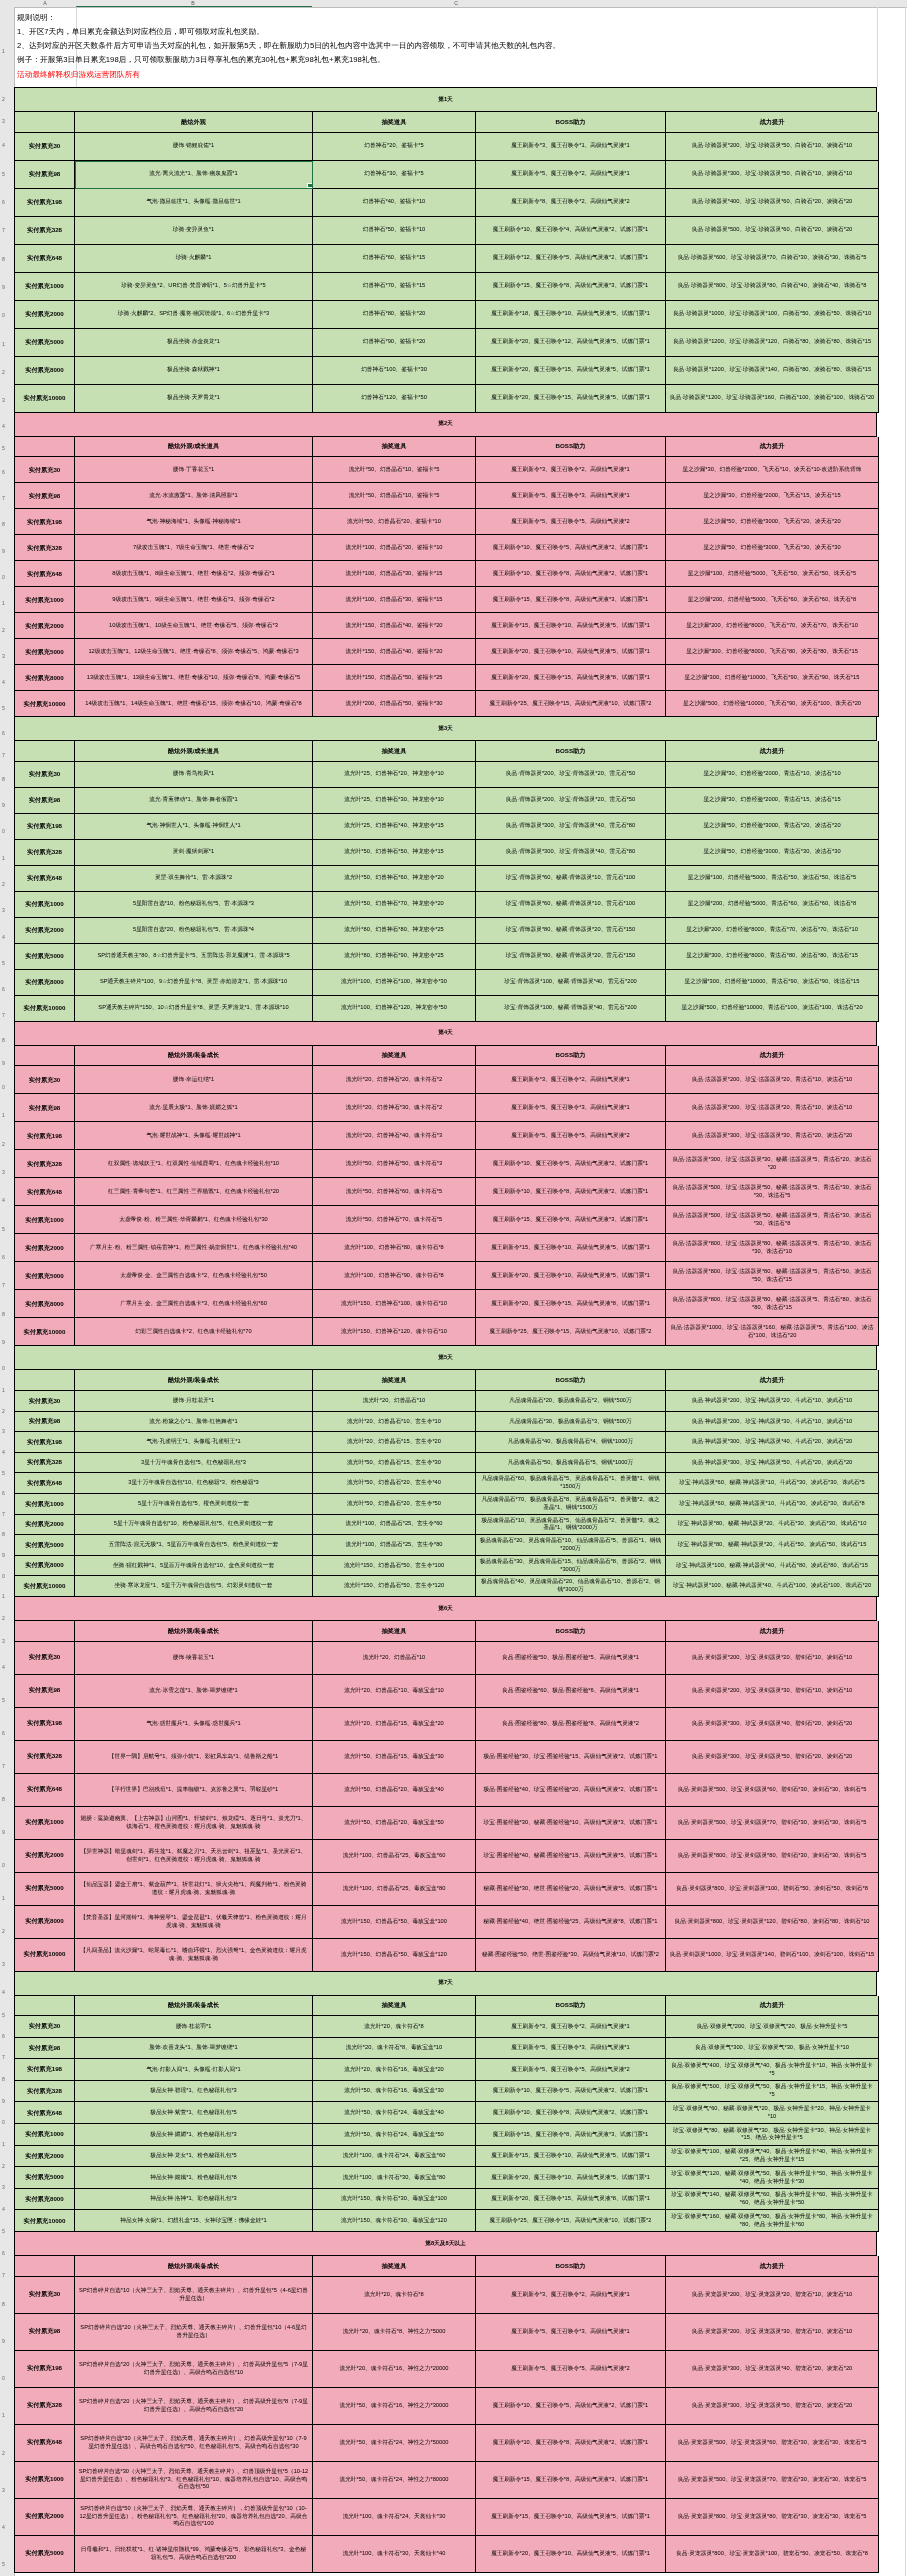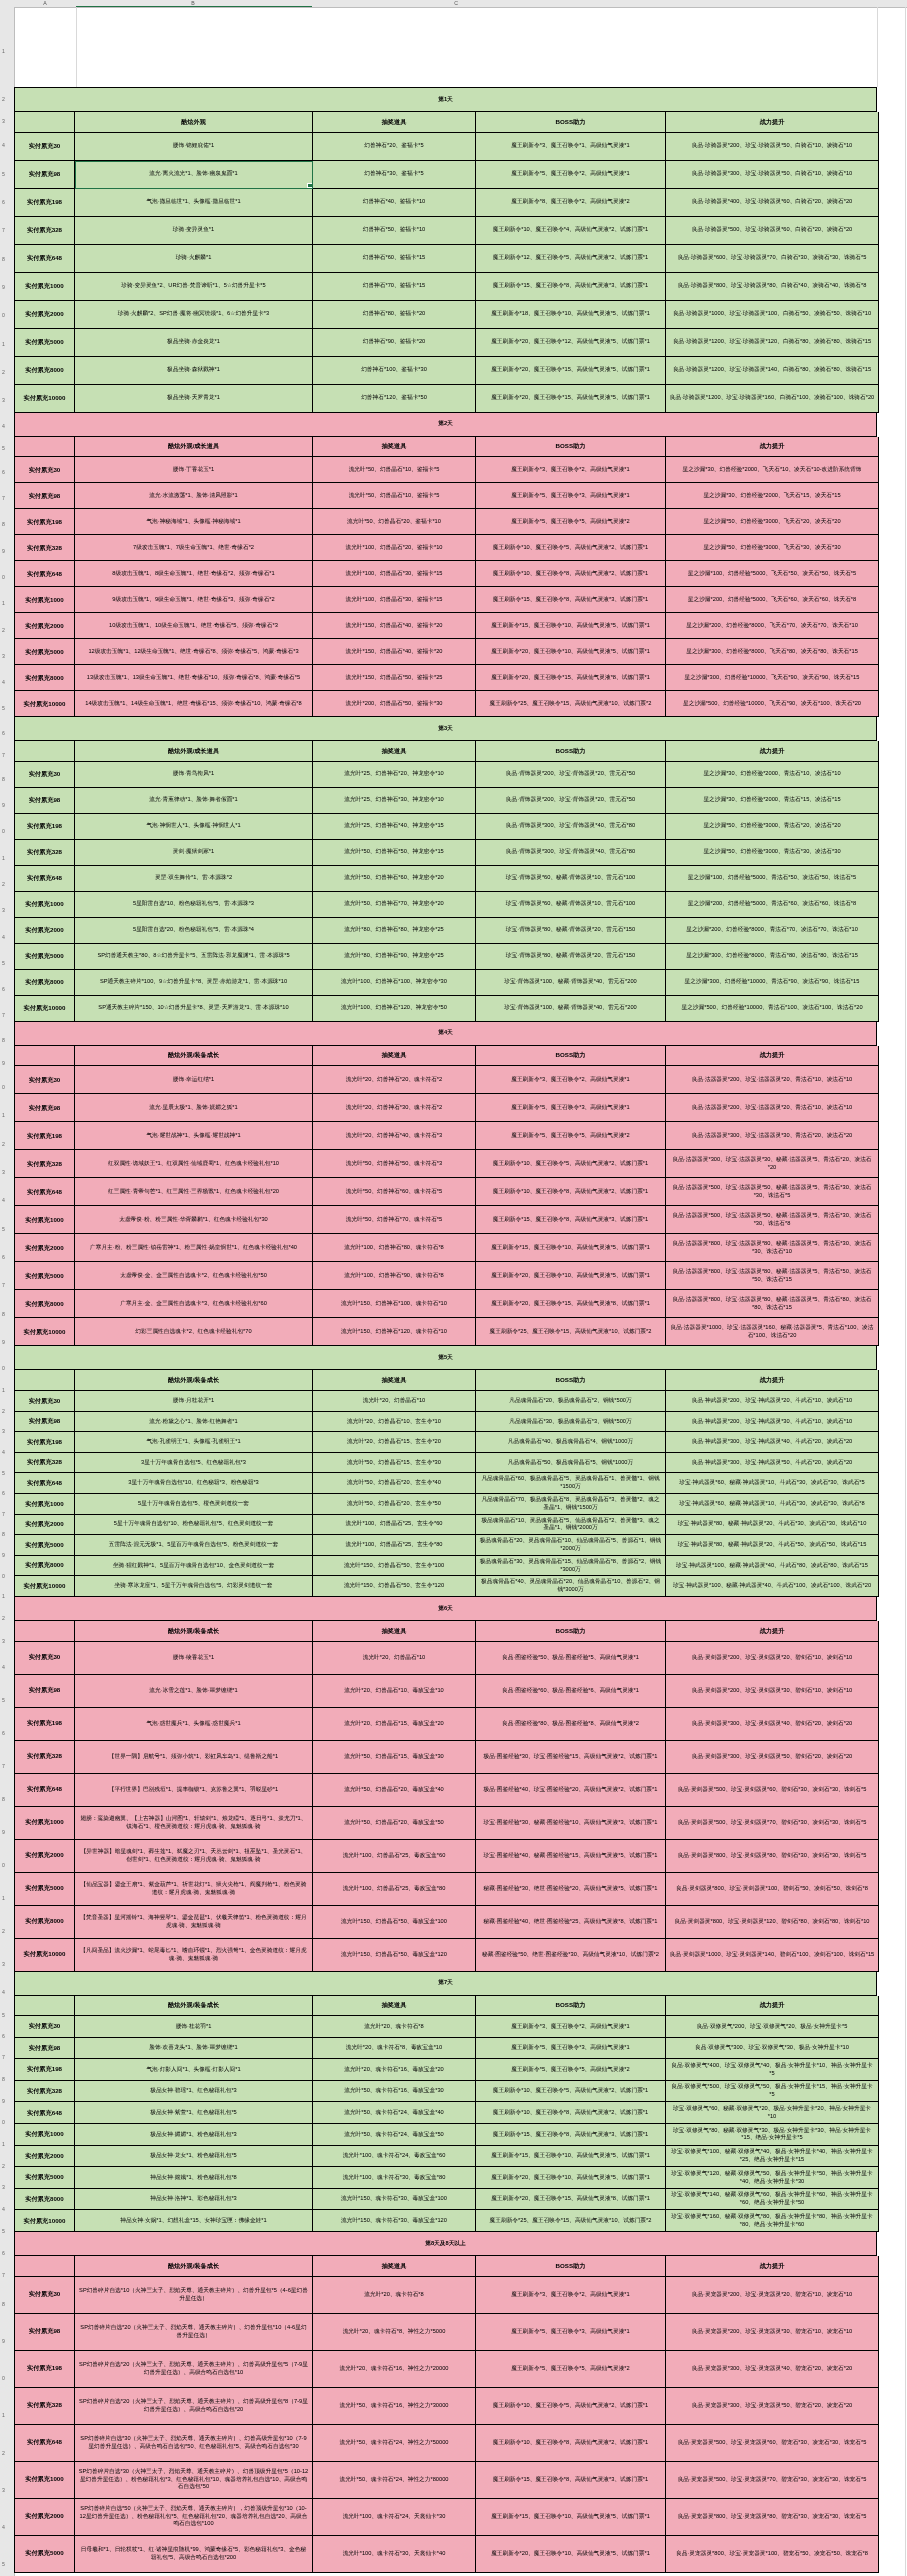--- a/index.html
+++ b/index.html
@@ -143,20 +143,27 @@
       <span class="rn" style="top: 2480px;">3</span>
       <span class="rn" style="top: 2517px;">4</span>
       <span class="rn" style="top: 2554px;">5</span>
       <span class="rn" style="top: 41px;">1</span>
     </div>
 
   <div class="vline" style="left:76px;top:6.7px;height:80px;"></div>
   <div class="vline" style="left:877px;top:6.7px;height:80px;"></div>
   <div class="vline" style="left:905px;top:6.7px;height:2688px;"></div>
 
+  <div class="rules">
+    <div>规则说明：</div>
+    <div>1、开区7天内，单日累充金额达到对应档位后，即可领取对应礼包奖励。</div>
+    <div>2、达到对应的开区天数条件后方可申请当天对应的礼包，如开服第5天，即在新服助力5日的礼包内容中选其中一日的内容领取，不可申请其他天数的礼包内容。</div>
+    <div>例子：开服第3日单日累充198后，只可领取新服助力3日尊享礼包的累充30礼包+累充98礼包+累充198礼包。</div>
+    <div class="red">活动最终解释权归游戏运营团队所有</div>
+  </div>
 
   <div class="tbl">
       <div class="section green" style="--rh: 28px;">
         <div class="banner cell">第1天</div>
         <div class="row hdr">
           <div class="cell"></div>
           <div class="cell">酷炫外观</div>
           <div class="cell">抽奖道具</div>
           <div class="cell">BOSS助力</div>
           <div class="cell">战力提升</div>

